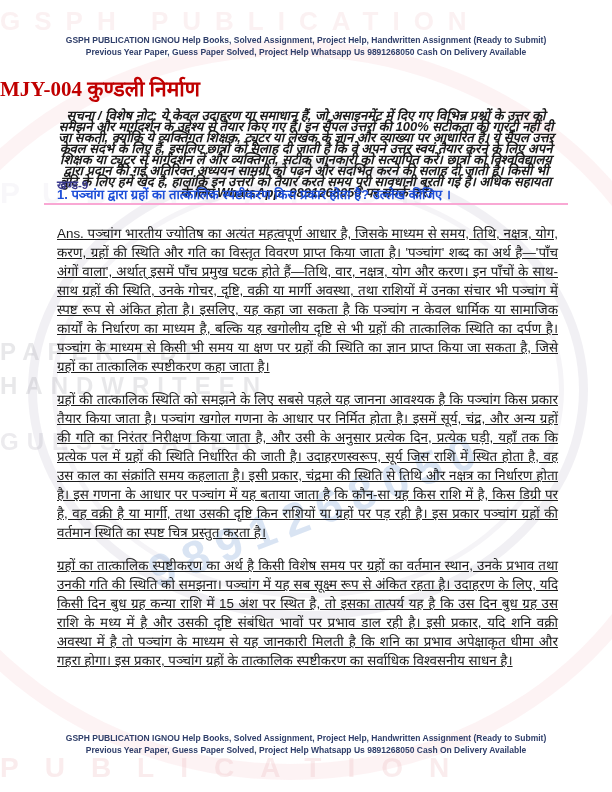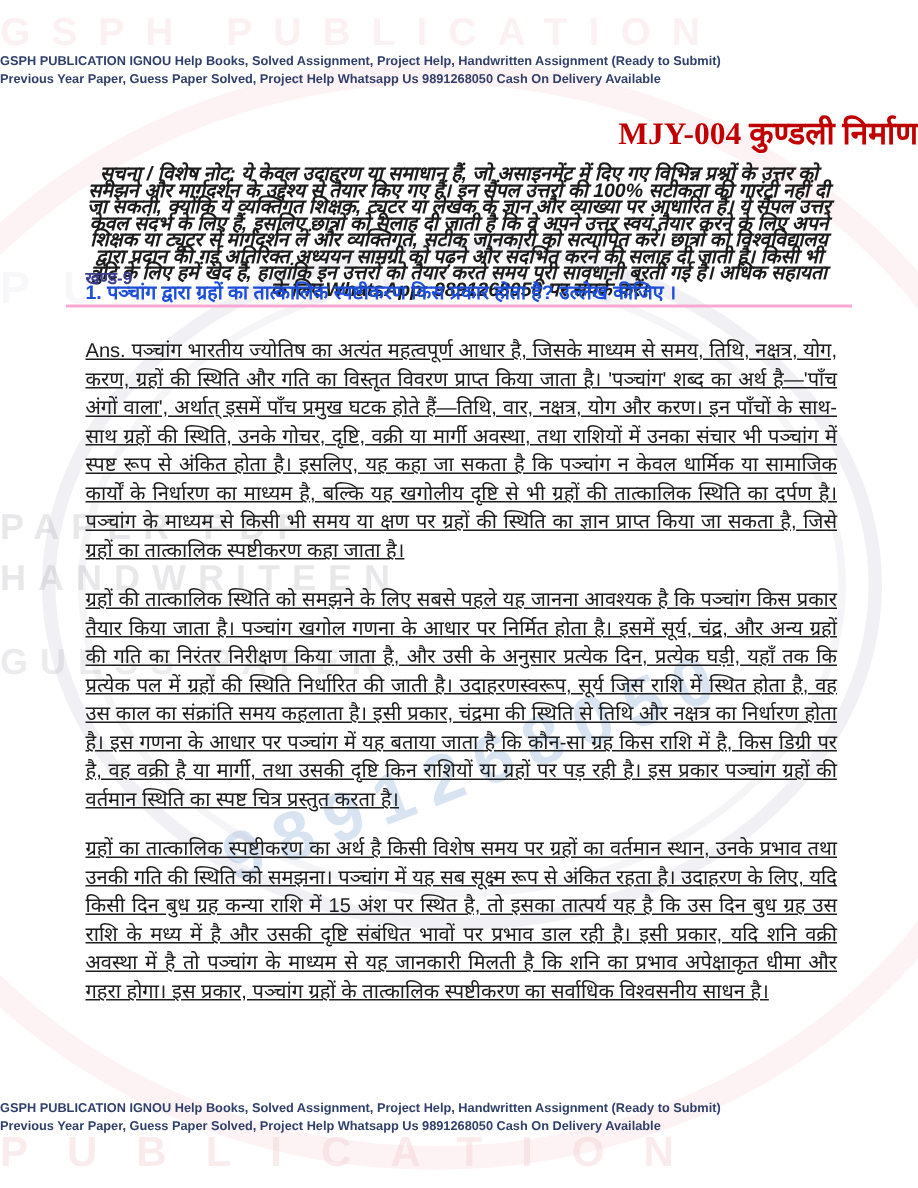--- a/index.html
+++ b/index.html
@@ -33,29 +33,29 @@
   .wm-phone {
     position: absolute; left: 130px; top: 555px; width: 400px;
     transform: rotate(-21deg); transform-origin: left center;
     font-size: 46px; font-weight: bold; letter-spacing: 10px;
     color: rgba(130,165,215,0.30); text-align: center;
   }
 
   
   .header, .footer {
     position: absolute; left: 0; width: 100%;
-    font-weight: bold;
+    text-align: center; font-weight: bold;
     font-size: 8.5px; line-height: 11.5px; color: #31406b;
   }
   .header { top: 35px; }
   .footer { top: 733px; }
 
   .doc-title {
     position: absolute; top: 74px; left: 0; width: 100%;
-    text-align: right; font-weight: bold;
+    text-align: left; font-weight: bold;
     font-size: 21px; color: #c00000;
     font-family: "Liberation Serif", serif;
   }
 
   .disclaimer {
     position: absolute; top: 110px; left: 44px; width: 524px;
     font-size: 13px; line-height: 11px;
     font-style: italic; font-weight: bold;
     text-align: center; color: #1b1b1b;
     padding: 0 12px 5px 12px;

